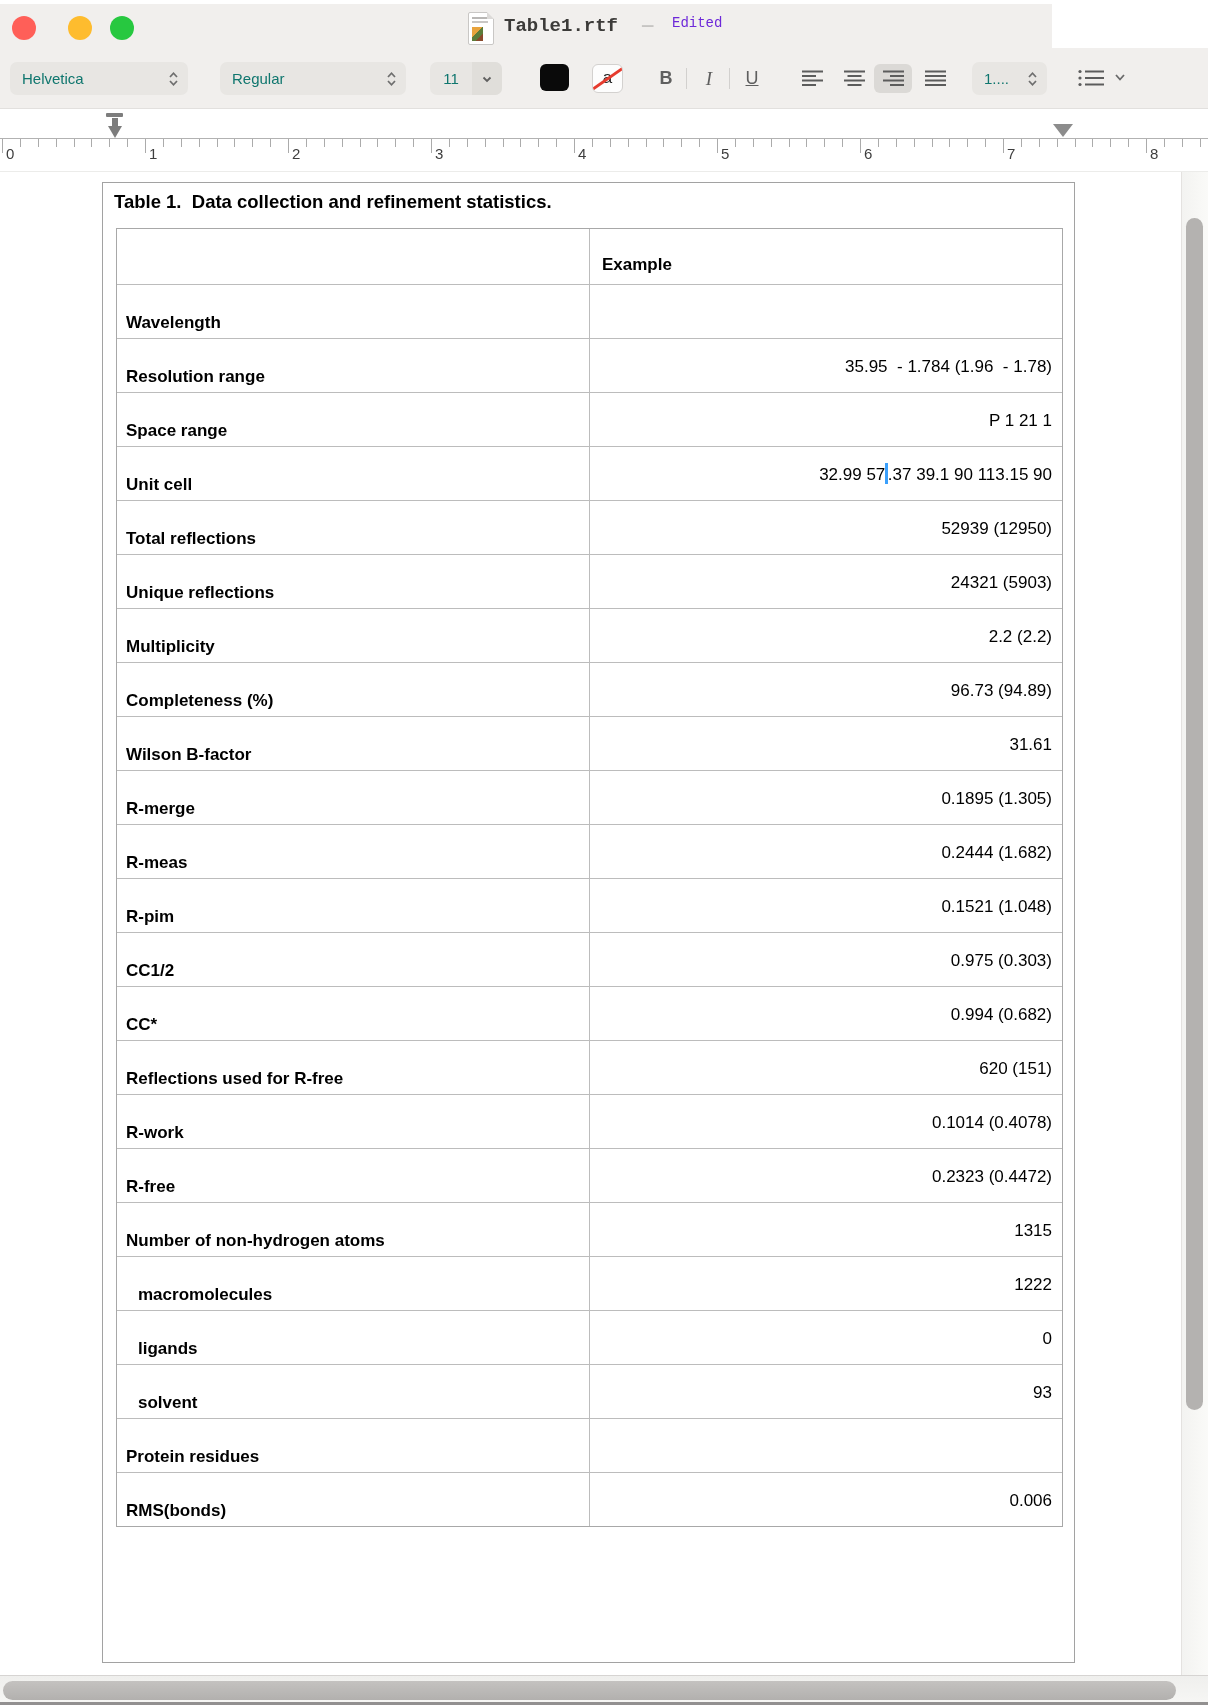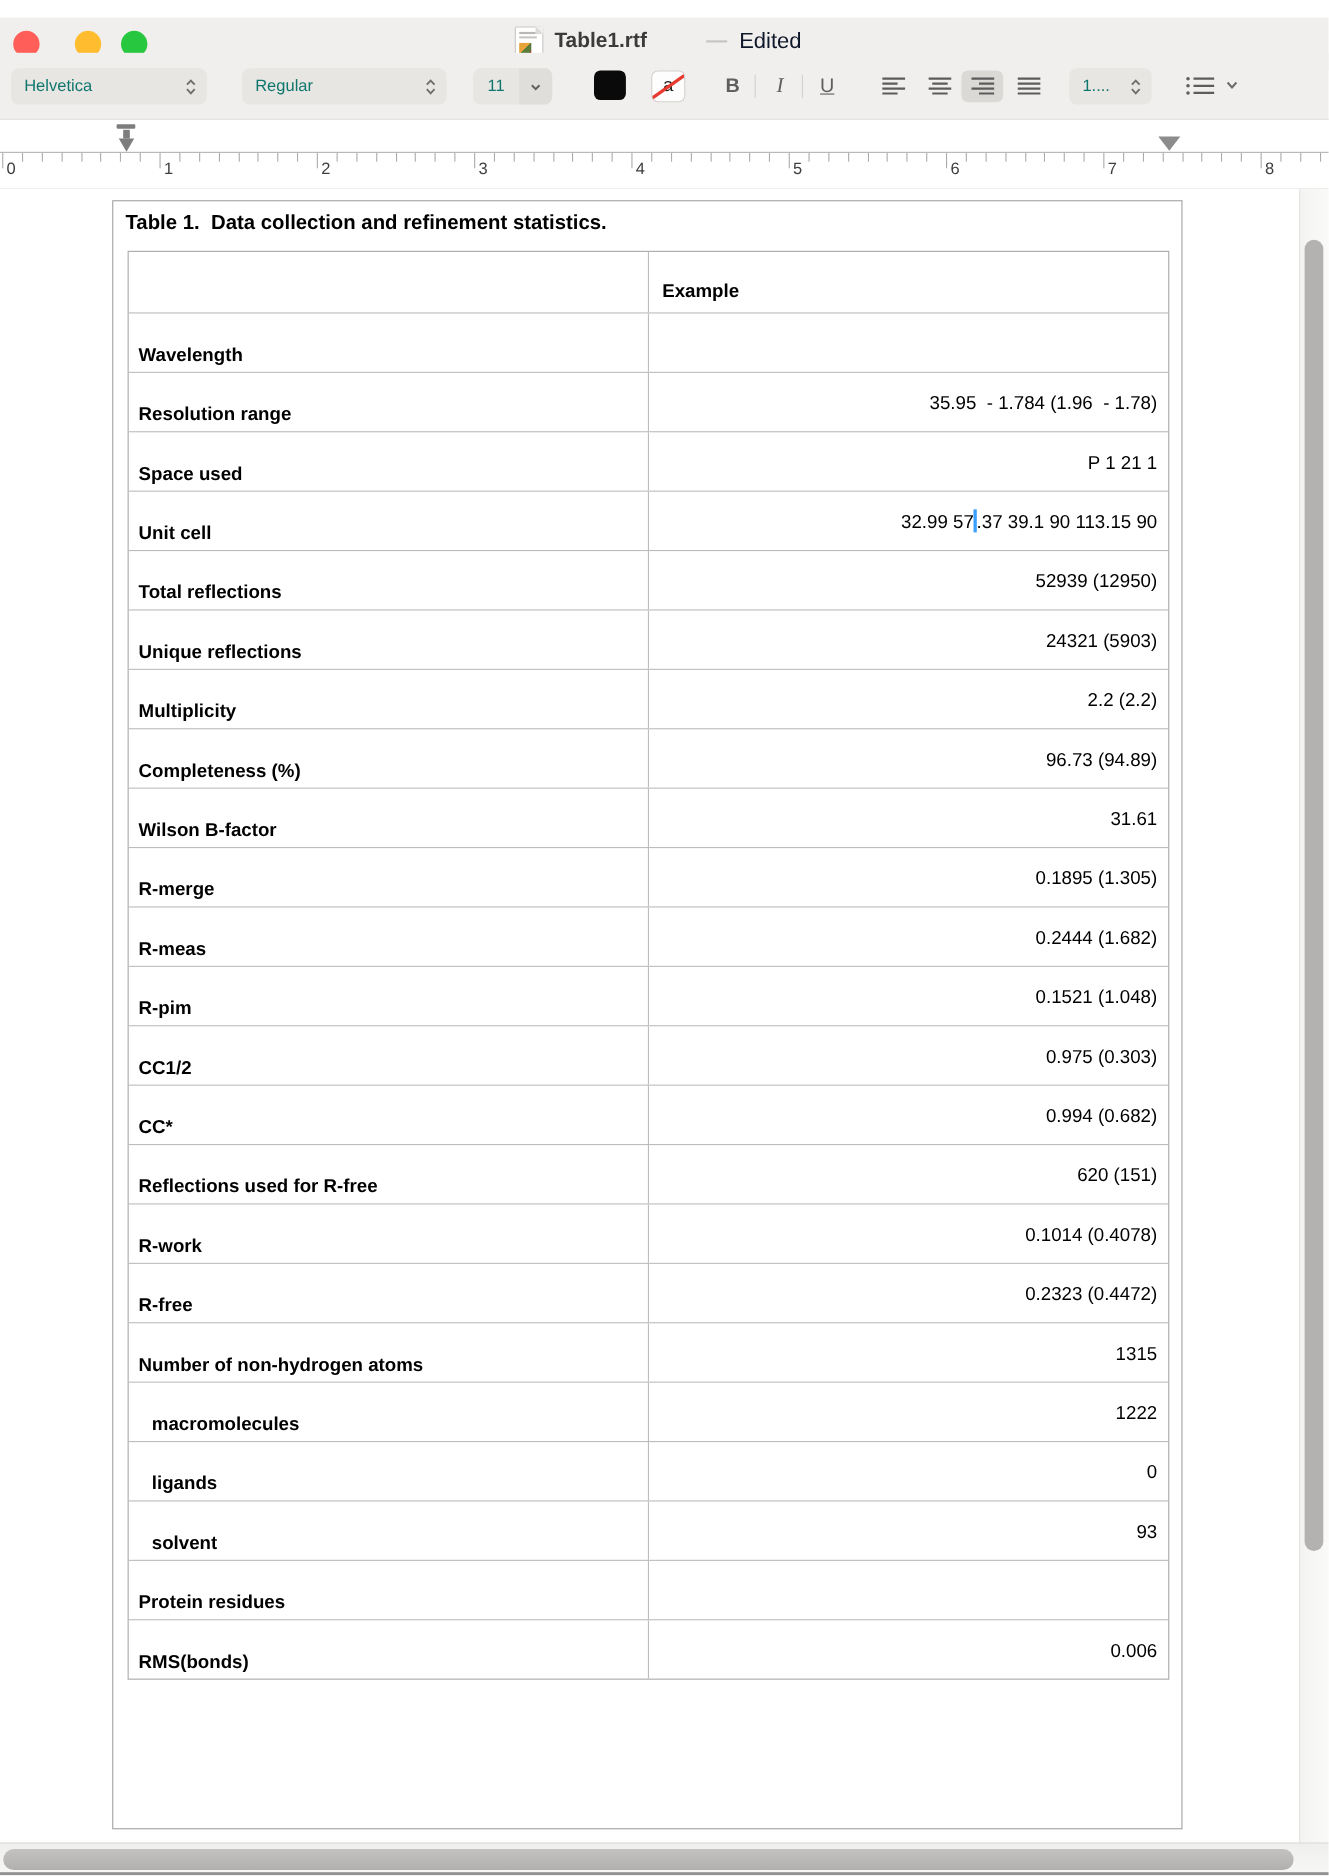--- a/index.html
+++ b/index.html
@@ -1,31 +1,31 @@
 <!DOCTYPE html>
 <html><head>
 <meta charset="utf-8">
 <style>
   html,body{margin:0;padding:0;}
   body{font-family:"Liberation Sans","DejaVu Sans",sans-serif;-webkit-font-smoothing:antialiased;}
   .window{position:relative;width:1208px;height:1705px;background:#ffffff;overflow:hidden;}
 
   
-  .titlebar{position:absolute;left:0;top:16px;width:1208px;height:48px;background:#f1efed;}
+  .titlebar{position:absolute;left:0;top:4px;width:1052px;height:48px;background:#f1efed;font-family:Liberation Mono, monospace;}
   .tl{position:absolute;top:12px;width:24px;height:24px;border-radius:50%;}
   .tl-red{left:12px;background:#ff5f58;}
   .tl-yellow{left:68px;background:#febc2e;}
   .tl-green{left:110px;background:#27c840;}
   .doc-icon{position:absolute;left:468px;top:8px;width:24px;height:31px;background:#fff;border:1px solid #c9c7c5;border-radius:2px;}
   .doc-icon .fold{position:absolute;right:-1px;top:-1px;width:0;height:0;border-left:7px solid #dcdad8;border-top:7px solid #f1efed;}
   .doc-icon .thumb{position:absolute;left:3px;bottom:3px;width:11px;height:14px;background:linear-gradient(135deg,#e8a33d 0 40%,#5c7c3a 40% 70%,#8a4a2c 70% 100%);}
   .doc-icon .tline{position:absolute;left:3px;top:4px;width:16px;height:2px;background:#b9b7b5;box-shadow:0 4px 0 #c9c7c5;}
   .win-title{position:absolute;left:504px;top:11px;font-size:19px;font-weight:bold;color:#3c3b39;}
   .win-dash{position:absolute;left:642px;top:11px;font-size:19px;font-weight:bold;color:#c6c4c2;}
-  .win-edited{position:absolute;left:672px;top:11px;font-size:20px;color:#0f172a;}
+  .win-edited{position:absolute;left:672px;top:11px;font-size:14px;color:#6d28d9;}
 
   
   .toolbar{position:absolute;left:0;top:48px;width:1208px;height:60px;background:#f1efed;border-bottom:1px solid #d8d6d4;}
   .tb-select{position:absolute;top:14px;height:33px;background:#e8e6e3;border-radius:7px;display:flex;align-items:center;font-size:15px;color:#0f766e;box-sizing:border-box;padding:0 9px 0 12px;}
   .tb-select .grow{flex:1;}
   .sel-font{left:10px;width:178px;}
   .sel-style{left:220px;width:186px;}
   .sel-size{left:430px;width:72px;padding:0;}
   .sel-size .num{flex:1;text-align:center;}
   .sel-size .dd{width:30px;height:33px;background:#e0deda;border-radius:0 7px 7px 0;display:flex;align-items:center;justify-content:center;}
@@ -281,21 +281,21 @@
         <div>
             <div class="trow">
               <div class="tlabel">Wavelength</div>
               <div class="tvalue"></div>
             </div>
             <div class="trow">
               <div class="tlabel">Resolution range</div>
               <div class="tvalue">35.95  - 1.784 (1.96  - 1.78)</div>
             </div>
             <div class="trow">
-              <div class="tlabel">Space used</div>
+              <div class="tlabel">Space range</div>
               <div class="tvalue">P 1 21 1</div>
             </div>
             <div class="trow">
               <div class="tlabel">Unit cell</div>
               <div class="tvalue"><div><span>32.99 57</span><span class="caret"></span><span>.37 39.1 90 113.15 90</span></div></div>
             </div>
             <div class="trow">
               <div class="tlabel">Total reflections</div>
               <div class="tvalue">52939 (12950)</div>
             </div>

